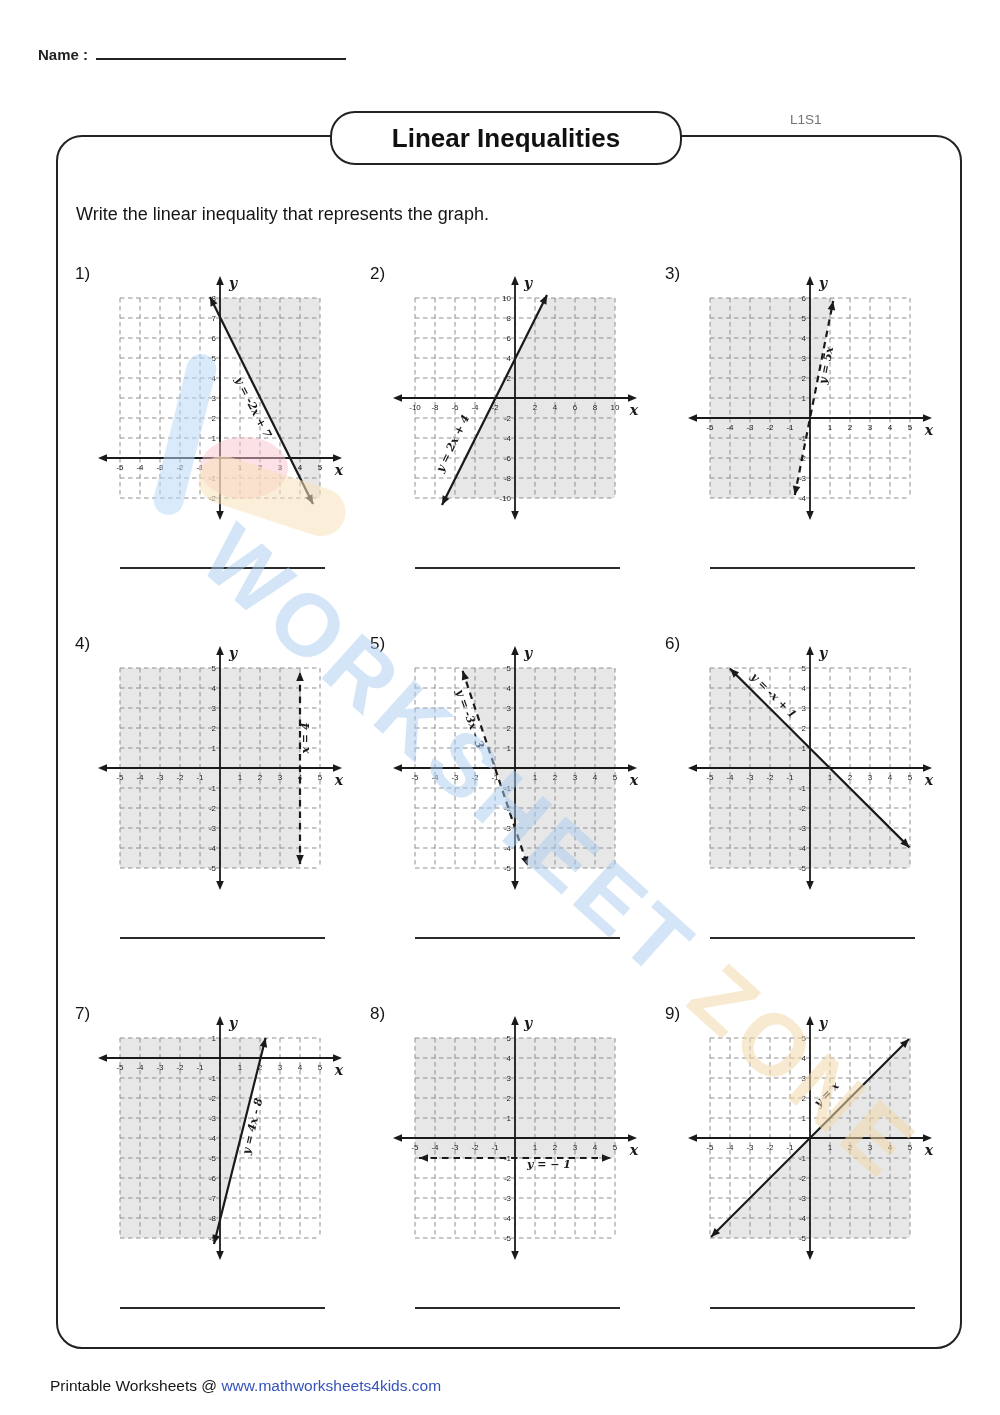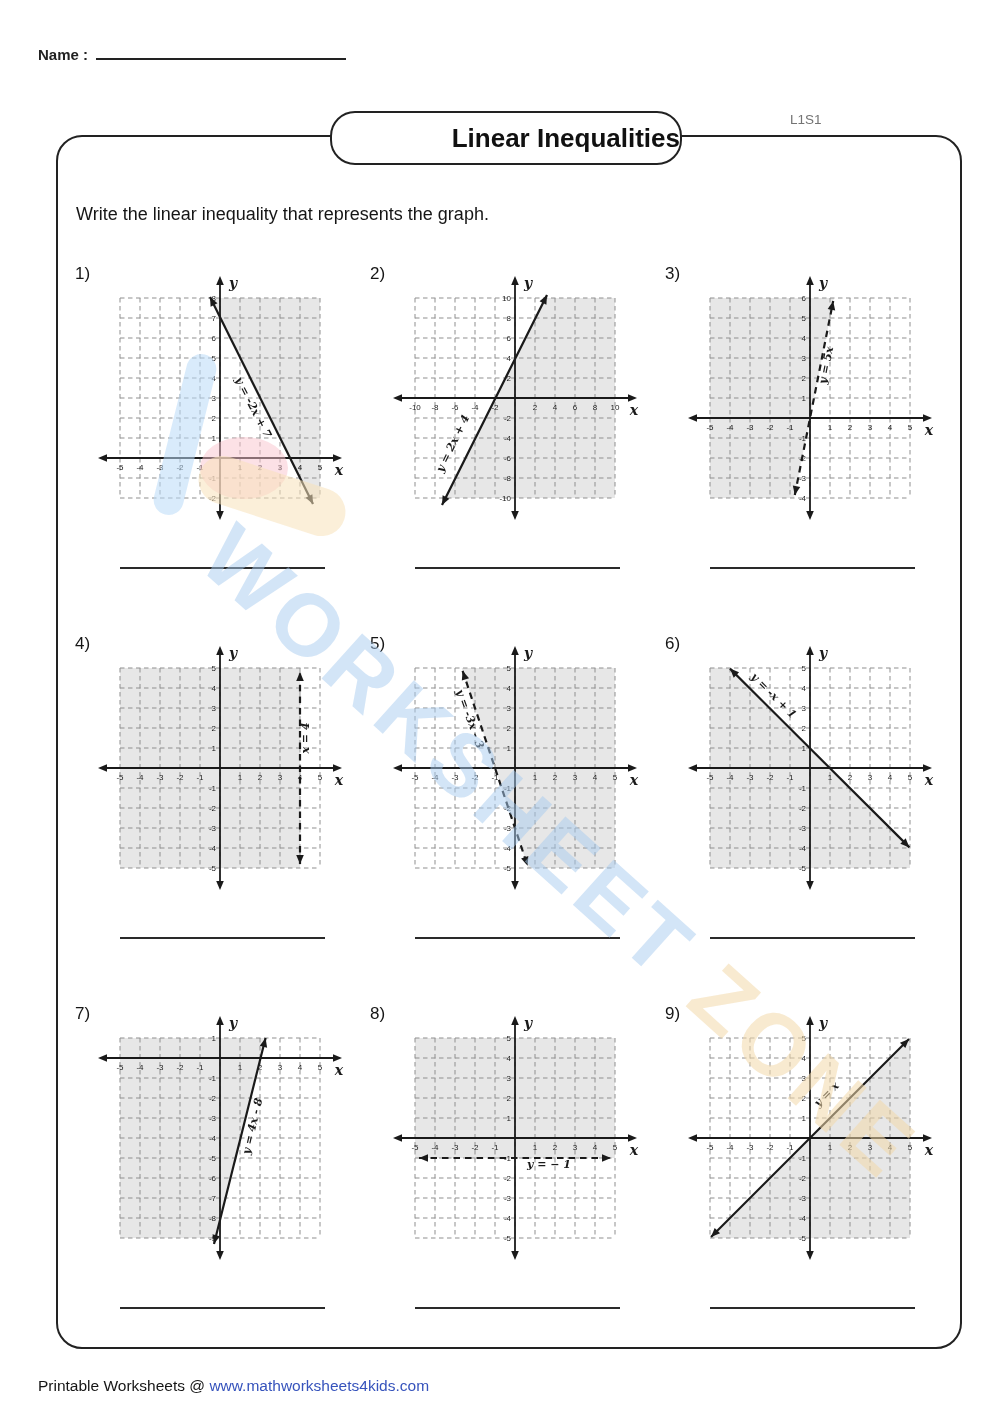--- a/index.html
+++ b/index.html
@@ -4,32 +4,32 @@
 <style>
   html,body{margin:0;padding:0;background:#fff;}
   #page{position:relative;width:1000px;height:1415px;background:#fff;overflow:hidden;
         font-family:"Liberation Sans",sans-serif;color:#1a1a1a;}
   
   .name-row{position:absolute;left:38px;top:42px;font-size:15px;font-weight:600;color:#222;}
   .name-line{display:inline-block;width:250px;border-bottom:2px solid #222;height:16px;margin-left:8px;}
   .outer-box{position:absolute;left:56px;top:135px;width:902px;height:1210px;
              border:2.2px solid #222;border-radius:26px;}
   .title-badge{position:absolute;left:330px;top:111px;width:348px;height:50px;background:#fff;
-               border:2.6px solid #222;border-radius:25px;display:flex;align-items:center;justify-content:flex-end;z-index:4;}
+               border:2.6px solid #222;border-radius:25px;display:flex;align-items:center;justify-content:center;z-index:4;}
   .title-badge span{font-size:26px;font-weight:bold;color:#111;}
   .code-label{position:absolute;left:790px;top:112px;font-size:13.5px;color:#737373;z-index:4;}
   .instruction{position:absolute;left:76px;top:204px;font-size:18px;color:#161616;z-index:2;}
   
   #graphs{position:absolute;left:60px;top:262px;display:grid;grid-template-columns:repeat(3,295px);grid-auto-rows:370px;z-index:2;}
   .graph-cell{position:relative;width:295px;height:370px;}
   .graph-number{position:absolute;left:15px;top:2px;font-size:17px;color:#161616;}
   .graph-svg{position:absolute;left:25px;top:11px;}
   .answer-line{position:absolute;left:60px;top:305px;width:205px;border-bottom:2px solid #2a2a2a;}
   
-  .footer{position:absolute;left:38px;top:1377px;font-size:15.5px;color:#161616;z-index:2;}
+  .footer{position:absolute;left:50px;top:1377px;font-size:15.5px;color:#161616;z-index:2;}
   .footer a{color:#3653bc;text-decoration:none;cursor:pointer;}
   
   .watermark{position:absolute;left:250px;top:505px;transform:rotate(42deg);transform-origin:0 0;
              font-size:88px;font-weight:bold;letter-spacing:6px;white-space:nowrap;z-index:3;pointer-events:none;}
   .wm-blue{color:rgba(168,203,239,0.5);}
   .wm-tan{color:rgba(243,216,170,0.55);}
   .smudge{position:absolute;z-index:3;pointer-events:none;}
   .smudge-blue{left:170px;top:352px;width:30px;height:165px;background:rgba(186,219,247,0.55);border-radius:16px;transform:rotate(14deg);}
   .smudge-pink{left:200px;top:437px;width:88px;height:62px;background:rgba(249,195,205,0.5);border-radius:50%;}
   .smudge-tan{left:196px;top:472px;width:152px;height:48px;background:rgba(248,226,186,0.55);border-radius:24px;transform:rotate(18deg);}

